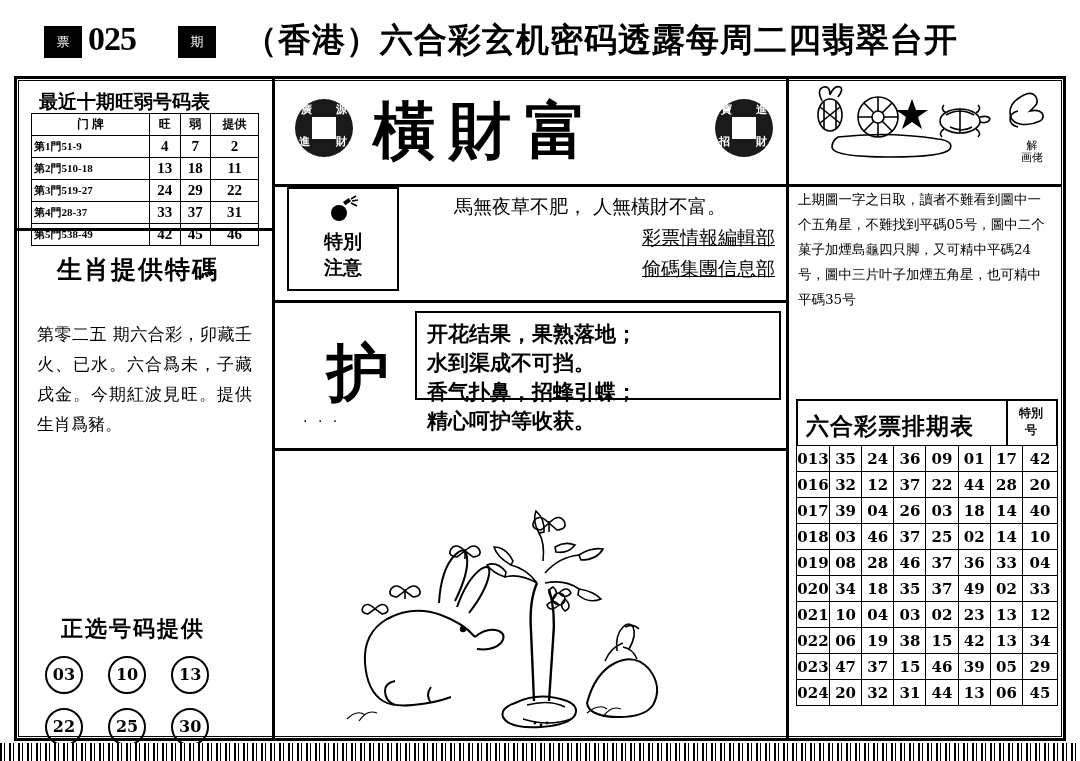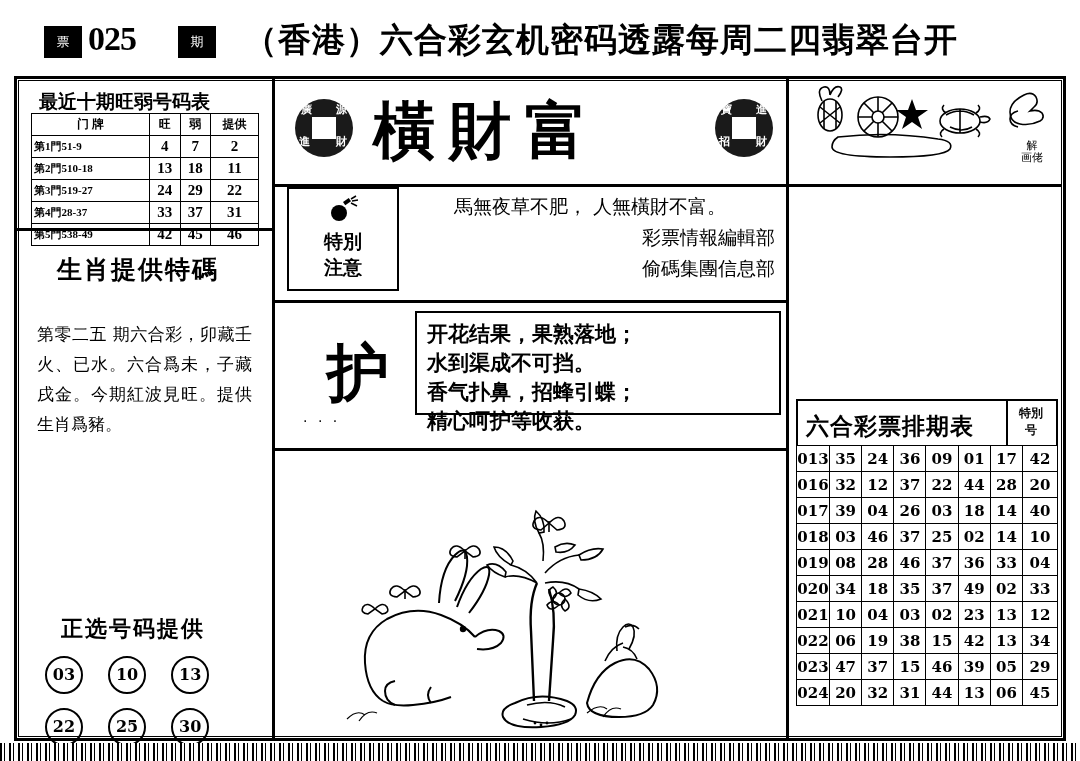--- a/index.html
+++ b/index.html
@@ -137,35 +137,35 @@
     text-align:center;
   }
   .box-tebie .glyph { font-size:26px; margin-top:6px; }
   .box-tebie .t1 { font-size:19px; font-weight:bold; font-family:"DejaVu Serif", serif; }
   .box-tebie .t2 { font-size:19px; font-weight:bold; font-family:"DejaVu Serif", serif; }
   .mid-text {
     position:absolute; left:130px; top:112px; width:370px;
     font-size:19px; line-height:31px;
     font-family:"DejaVu Serif", serif;
   }
-  .mid-text .r { text-align:right; }
+  .mid-text .r { text-align:right;text-decoration:underline; }
   .mid-text .c { text-align:center; }
   .box-hu {
     position:absolute; left:12px; top:222px;
     width:498px; height:140px;
   }
   .hu-char {
     position:absolute; left:40px; top:30px;
     font-size:62px; font-weight:bold;
     font-family:"DejaVu Serif", serif;
   }
   .hu-dots { position:absolute; left:16px; top:108px; font-size:14px; letter-spacing:3px; }
   .box-poem {
     position:absolute; left:128px; top:10px;
-    width:366px; height:104px;
+    width:366px; height:89px;
     border:2px solid #000;
     padding:6px 0 0 10px;
     box-sizing:border-box;
   }
   .box-poem div {
     font-size:21px; line-height:29px; font-weight:bold;
     font-family:"DejaVu Serif", serif;
   }
   .art {
     position:absolute; left:12px; top:372px; width:498px; height:280px;
@@ -452,20 +452,21 @@
       <svg width="56" height="78" viewBox="0 0 56 78" style="position:absolute;right:2px;top:2px;">
         <g fill="none" stroke="#000" stroke-width="1.6">
           <path d="M20 8 q8 -4 12 2 q3 6 -2 10 l-4 4 q8 -2 12 2 q3 5 -2 8 q-10 5 -20 3 q-10 -2 -10 -12 q0 -10 14 -17 z"></path>
           <path d="M14 24 q-8 2 -8 8 q0 6 8 8"></path>
         </g>
         <text x="28" y="62" font-size="11" text-anchor="middle" font-family="DejaVu Serif, serif">解</text>
         <text x="28" y="74" font-size="11" text-anchor="middle" font-family="DejaVu Serif, serif">画佬</text>
       </svg>
     </div>
 
+    <div class="r-note">上期圖一字之日取，讀者不難看到圖中一个五角星，不難找到平碼05号，圖中二个菓子加煙島龜四只脚，又可精中平碼24号，圖中三片叶子加煙五角星，也可精中平碼35号</div>
 
     <div class="paiqi-wrap">
       <div class="paiqi-head">
         <div class="t">六合彩票排期表</div>
         <div class="vsep"></div>
         <div class="sp2">
           <span>特別</span><br>
           <span>号</span>
         </div>
       </div>

